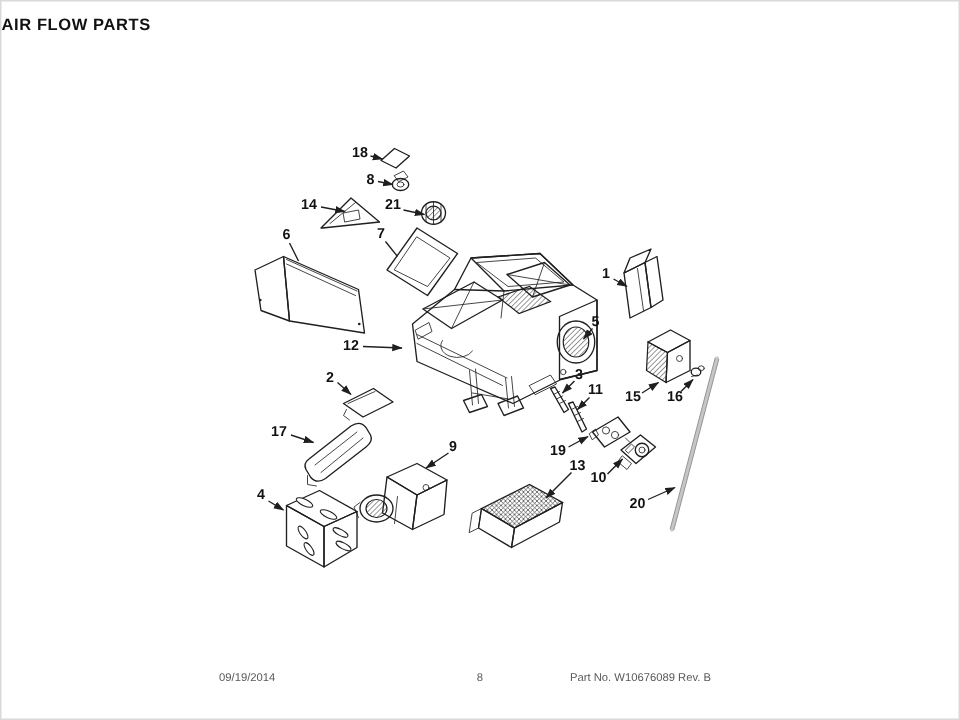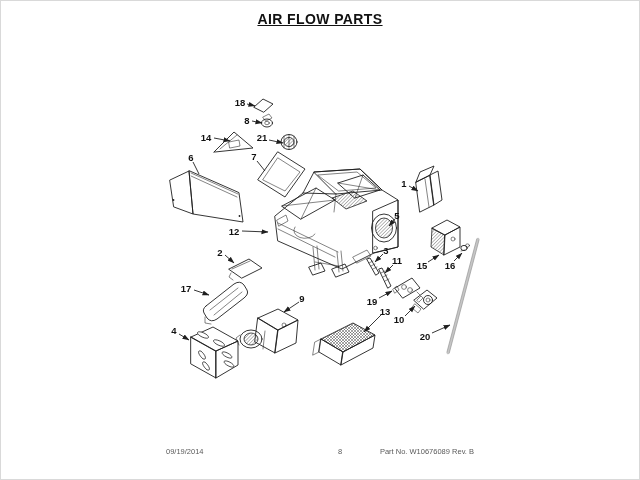--- a/index.html
+++ b/index.html
@@ -2,24 +2,24 @@
 <html><head>
 <meta charset="utf-8">
 <style>
   html,body{margin:0;padding:0;background:#eee;}
   .page{
     position:relative;width:640px;height:480px;background:#fff;
     font-family:"Liberation Sans", sans-serif;overflow:hidden;
     border:1px solid #d9d9d9;box-sizing:border-box;
   }
   .title{
-    position:absolute;top:10px;left:0;width:100%;text-align:center;
-    font-size:14px;font-weight:bold;letter-spacing:.4px;color:#111;text-decoration:underline;
+    position:absolute;top:10px;left:0;width:100%;
+    font-size:11px;font-weight:bold;letter-spacing:.4px;color:#111;
   }
-  .footer-item{position:absolute;top:446px;font-size:7.5px;color:#5a5a5a;white-space:nowrap;margin-left:20px;}
+  .footer-item{position:absolute;top:446px;font-size:7.5px;color:#5a5a5a;white-space:nowrap;}
   .footer-date{left:145px;}
   .footer-page{left:50%;transform:translateX(-50%);}
   .footer-part{right:165px;}
   svg.diagram{position:absolute;left:0;top:0;}
   .ln{fill:none;stroke:#1f1f1f;stroke-width:0.9;stroke-linejoin:round;stroke-linecap:round;}
   .thin{stroke-width:0.55;}
   .hfill{fill:url(#hatchDense);stroke:#1f1f1f;stroke-width:0.8;}
   .xfill{fill:url(#xhatch);stroke:#1f1f1f;stroke-width:0.9;}
   .slot{fill:#fff;stroke:#1f1f1f;stroke-width:0.7;}
   .rod{stroke:#c6c6c6;stroke-width:2.6;stroke-linecap:round;}

